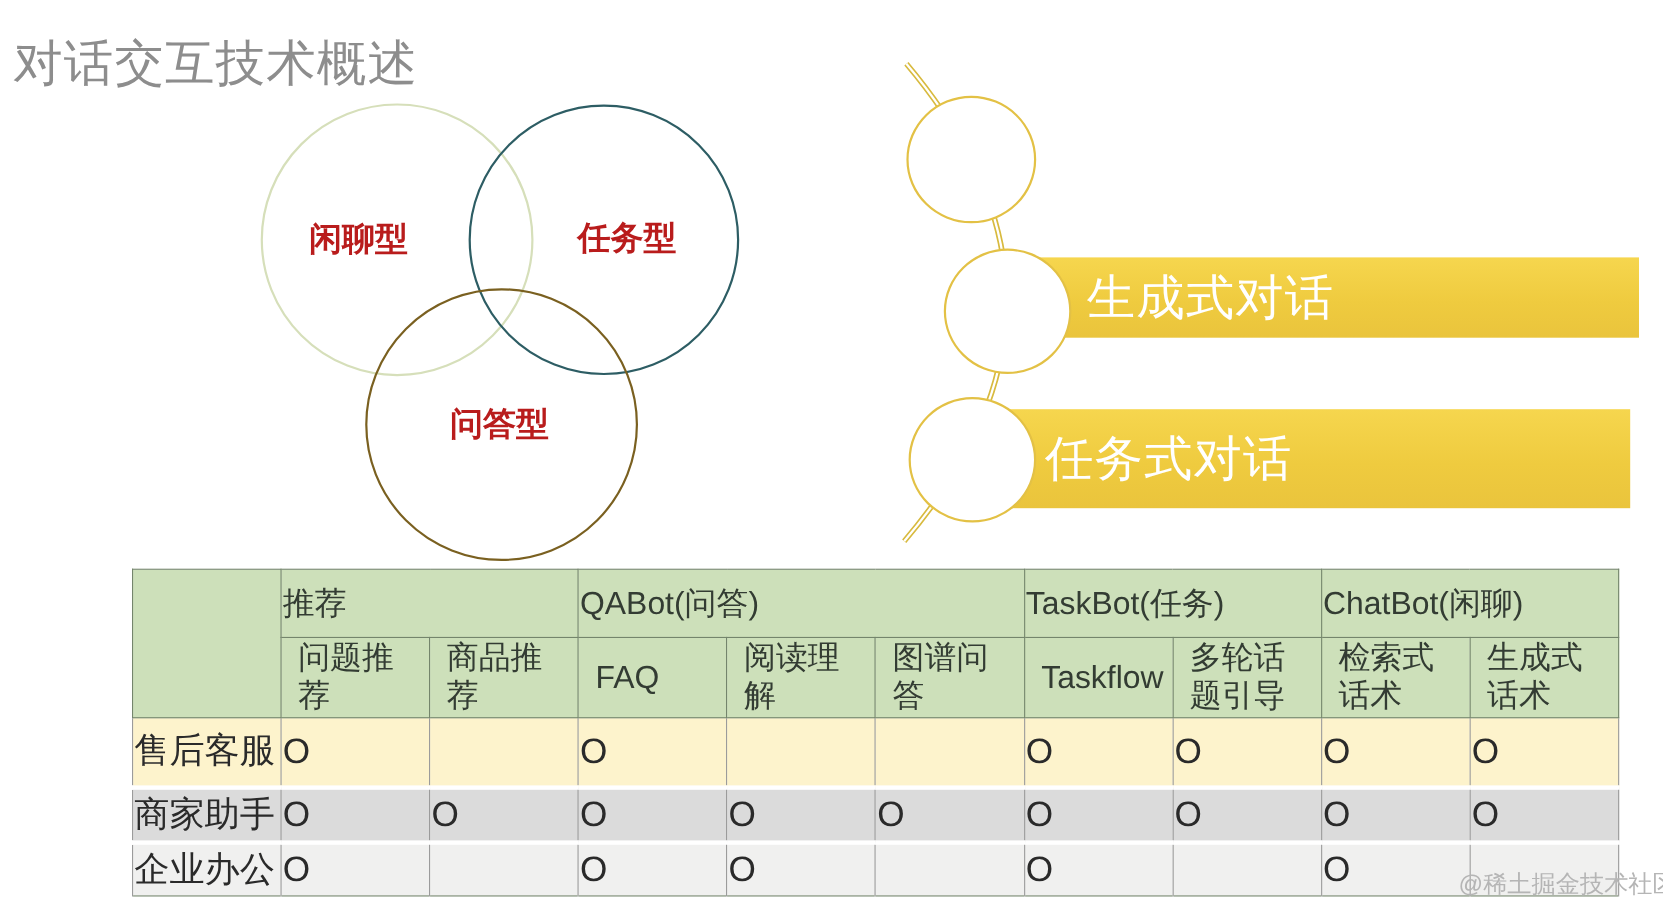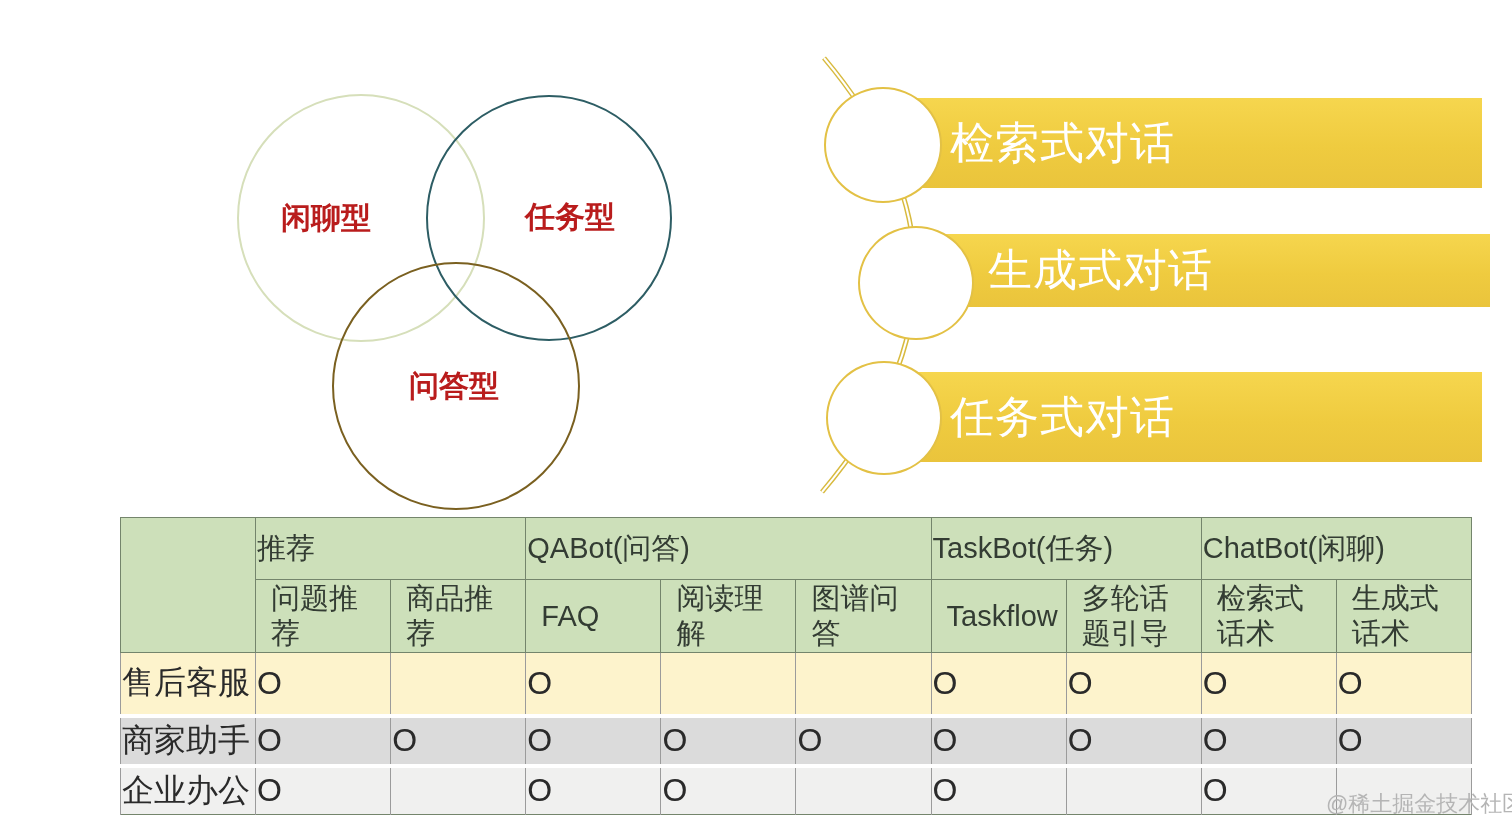--- a/index.html
+++ b/index.html
@@ -72,36 +72,34 @@
   .watermark {
     position:absolute; left:1326px; top:789px;
     font-size:22px; color:#b5b5b5; white-space:nowrap;
   }
 </style>
 </head>
 <body>
 
 <div id="stage">
 
+  <div class="slide-title">对话交互技术概述</div>
 
   <div class="vcircle v1"></div>
   <div class="vcircle v2"></div>
   <div class="vcircle v3"></div>
   <span class="vlabel vl1">闲聊型</span>
   <span class="vlabel vl2">任务型</span>
   <span class="vlabel vl3">问答型</span>
 
   <svg class="stem" width="1512" height="836" viewBox="0 0 1512 836">
     <path d="M824,58 Q1007,275 822,492" fill="none" stroke="#d8ba3e" stroke-width="5"></path>
     <path d="M824,58 Q1007,275 822,492" fill="none" stroke="#ffffff" stroke-width="2"></path>
   </svg>
 
-  <div class="banner b1">
-    <span class="banner-label">检索式对话</span>
-  </div>
   <div class="banner b2">
     <span class="banner-label">生成式对话</span>
   </div>
   <div class="banner b3">
     <span class="banner-label">任务式对话</span>
   </div>
   <div class="bead bead1"></div>
   <div class="bead bead2"></div>
   <div class="bead bead3"></div>
 

